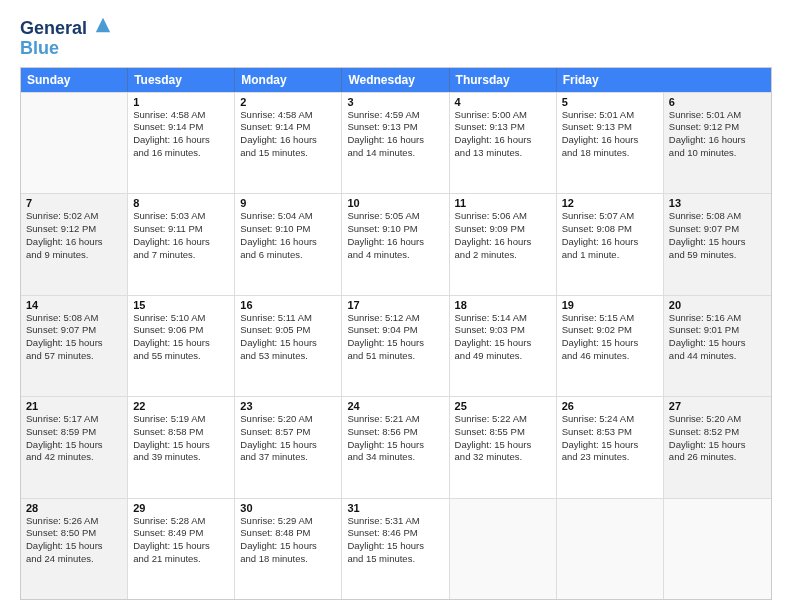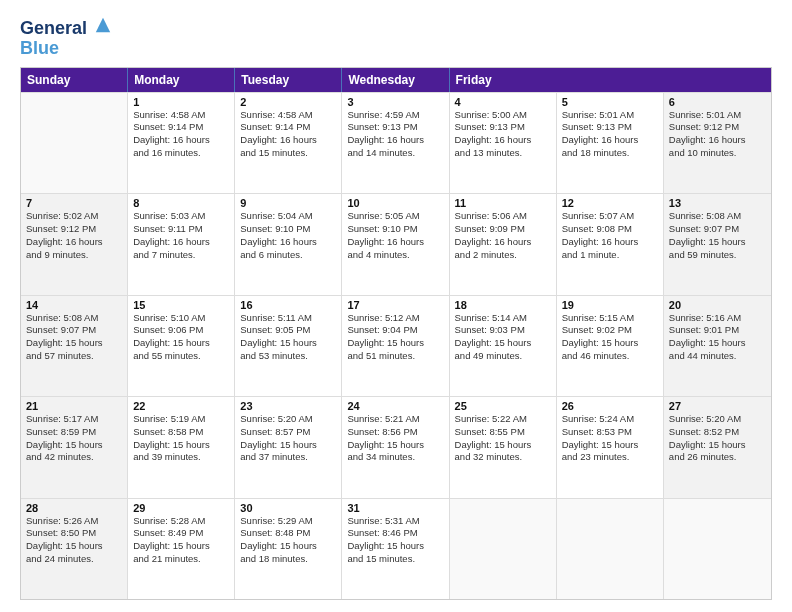--- a/index.html
+++ b/index.html
@@ -54,21 +54,21 @@
     }
     .calendar {
       flex: 1;
       display: flex;
       flex-direction: column;
       border: 1px solid #ccc;
     }
     .cal-header {
       display: grid;
       grid-template-columns: repeat(7, 1fr);
-      background: #4c1d95;
+      background: #3b82f6;
     }
     .cal-header-cell {
       color: #fff;
       font-size: 12px;
       font-weight: bold;
       padding: 5px 6px;
       border-right: 1px solid #4a72b8;
       text-align: left;
     }
     .cal-header-cell:last-child { border-right: none; }
@@ -125,23 +125,24 @@
     </div>
     <div class="title-block">
       <div class="main-title"></div>
       <div class="subtitle"></div>
     </div>
   </div>
 
   <div class="calendar">
     <div class="cal-header">
     <div class="cal-header-cell">Sunday</div>
+        <div class="cal-header-cell">Tuesday</div>
         <div class="cal-header-cell">Monday</div>
-        <div class="cal-header-cell">Tuesday</div>
         <div class="cal-header-cell">Wednesday</div>
+        <div class="cal-header-cell">Thursday</div>
         <div class="cal-header-cell">Friday</div>
       </div>
     <div class="cal-body">
     <div class="cal-row">
           <div class="cal-cell empty"></div>
           <div class="cal-cell">
             <span class="day-num">1</span>
             <span class="cell-line">Sunrise: 4:58 AM</span>
             <span class="cell-line">Sunset: 9:14 PM</span>
             <span class="cell-line">Daylight: 16 hours</span>

